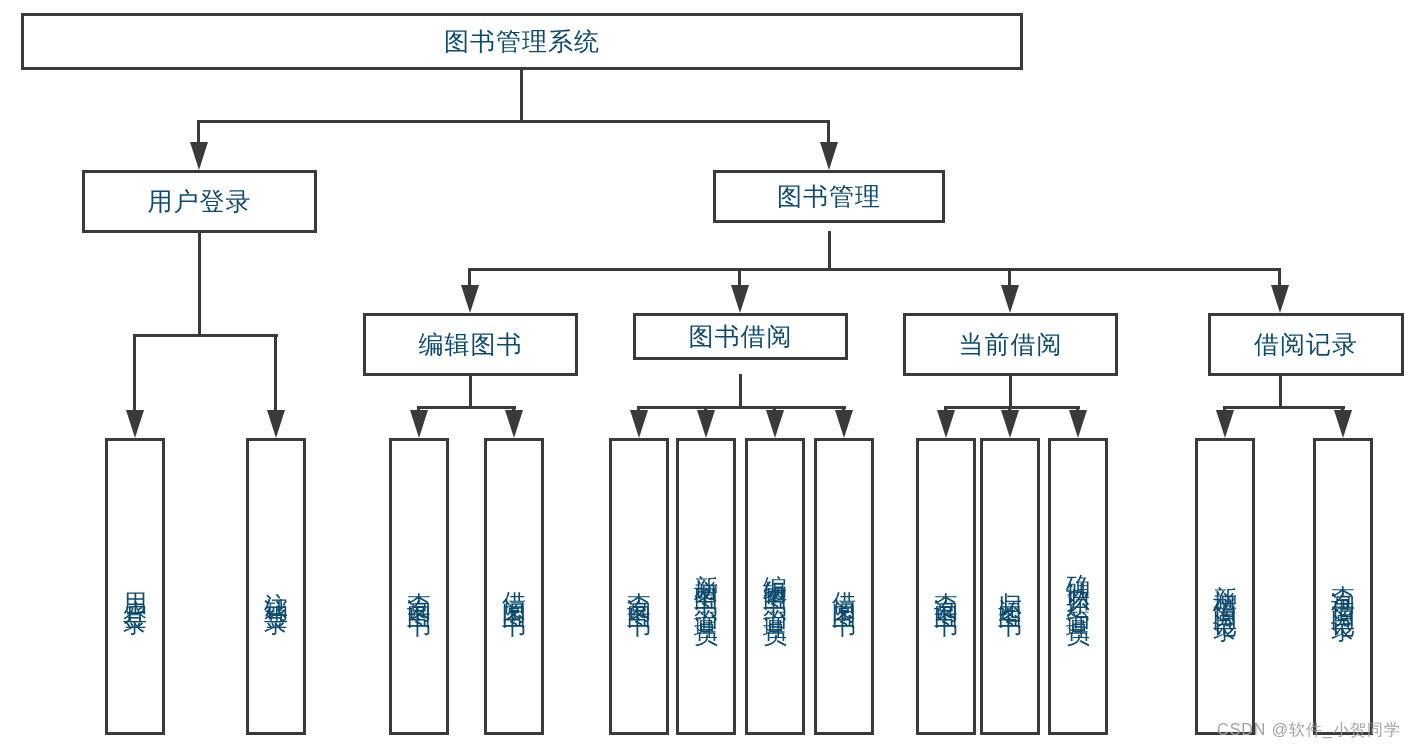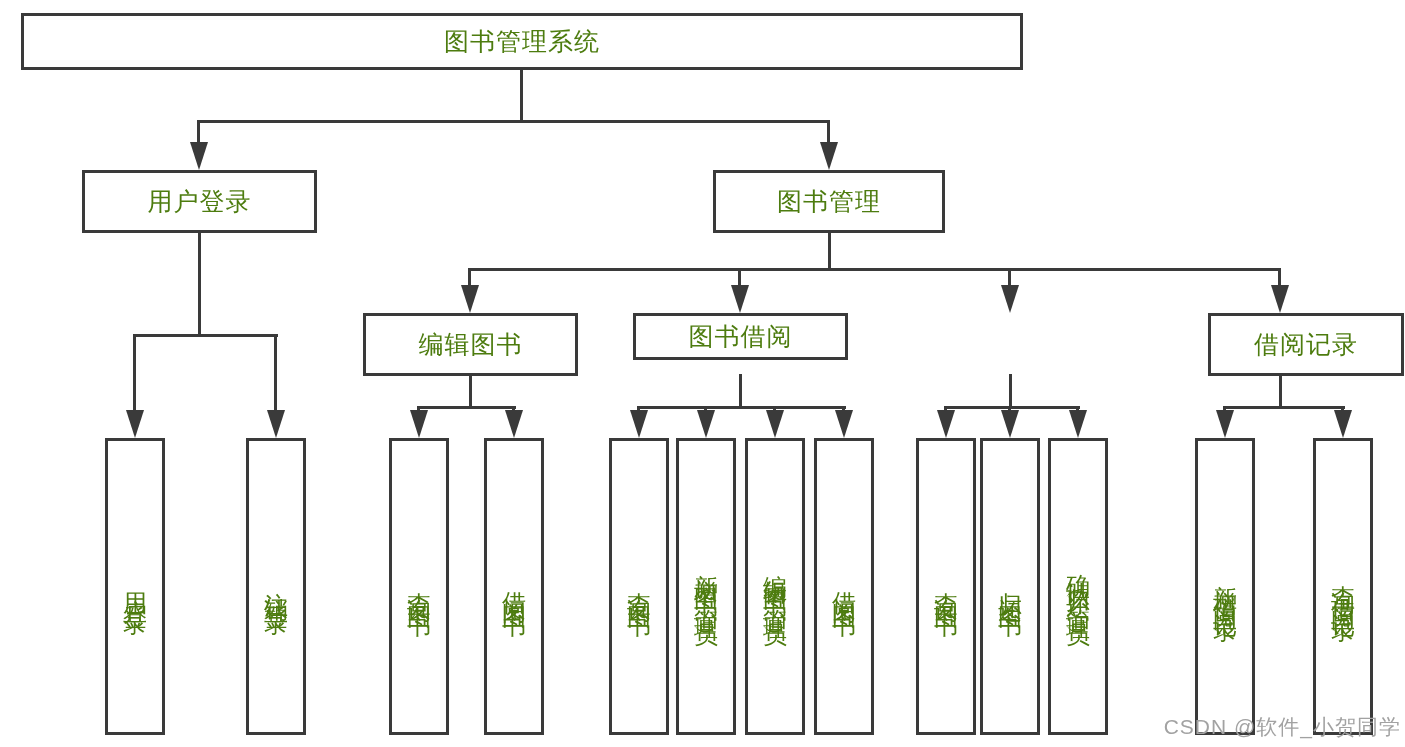--- a/index.html
+++ b/index.html
@@ -1,29 +1,29 @@
 <!DOCTYPE html>
 <html><head>
 <meta charset="utf-8">
 <style>
   html,body{margin:0;padding:0;background:#ffffff;}
   .stage{position:relative;width:1405px;height:747px;background:#ffffff;overflow:hidden;
          font-family:"Liberation Sans","DejaVu Sans",sans-serif;}
   .box{position:absolute;box-sizing:border-box;border:3px solid #3a3a3a;background:#ffffff;
-       display:flex;align-items:center;justify-content:center;color:#4d7c0f;}
+       display:flex;align-items:center;justify-content:center;color:#0c4a6e;}
   .box.h span{font-size:25px;letter-spacing:1px;white-space:nowrap;}
   .box.v span{writing-mode:vertical-lr;text-orientation:mixed;font-size:24px;letter-spacing:7px;line-height:1;}
   .vline{position:absolute;width:3px;background:#3a3a3a;}
   .hline{position:absolute;height:3px;background:#3a3a3a;}
   .arrow{position:absolute;width:18px;}
   .arrow .stem{position:absolute;left:7px;top:0;bottom:24px;width:3px;background:#3a3a3a;}
   .arrow .head{position:absolute;left:0;bottom:0;width:0;height:0;
                border-left:9px solid transparent;border-right:9px solid transparent;
                border-top:28px solid #3a3a3a;}
-  .watermark{position:absolute;right:4px;bottom:6px;font-size:21px;color:#a2a2a2;letter-spacing:1px;}
+  .watermark{position:absolute;right:4px;bottom:6px;font-size:16px;color:#a2a2a2;letter-spacing:1px;}
 </style>
 </head>
 <body>
 
 <div class="stage">
 
   <div class="vline" style="left:520px;top:68px;height:54px"></div>
   <div class="vline" style="left:198px;top:231px;height:106px"></div>
   <div class="vline" style="left:828px;top:231px;height:40px"></div>
   <div class="vline" style="left:469px;top:374px;height:34px"></div>
@@ -119,29 +119,32 @@
       <div class="head"></div>
     </div>
 
   <div class="box h" style="left:21px;top:13px;width:1002px;height:57px">
     <span>图书管理系统</span>
   </div>
 
   <div class="box h" style="left:82px;top:170px;width:235px;height:63px">
     <span>用户登录</span>
   </div>
-  <div class="box h" style="left:713px;top:170px;width:232px;height:63px">
+  <div class="box h" style="left:713px;top:170px;width:232px;height:53px">
     <span>图书管理</span>
   </div>
 
   <div class="box h" style="left:363px;top:313px;width:215px;height:63px">
     <span>编辑图书</span>
   </div>
   <div class="box h" style="left:633px;top:313px;width:215px;height:47px">
     <span>图书借阅</span>
+  </div>
+  <div class="box h" style="left:903px;top:313px;width:215px;height:63px">
+    <span>当前借阅</span>
   </div>
   <div class="box h" style="left:1208px;top:313px;width:196px;height:63px">
     <span>借阅记录</span>
   </div>
 
   <div class="box v" style="left:105px;top:438px;width:60px;height:297px">
     <span>用户登录</span>
   </div>
   <div class="box v" style="left:246px;top:438px;width:60px;height:297px">
     <span>注销登录</span>

